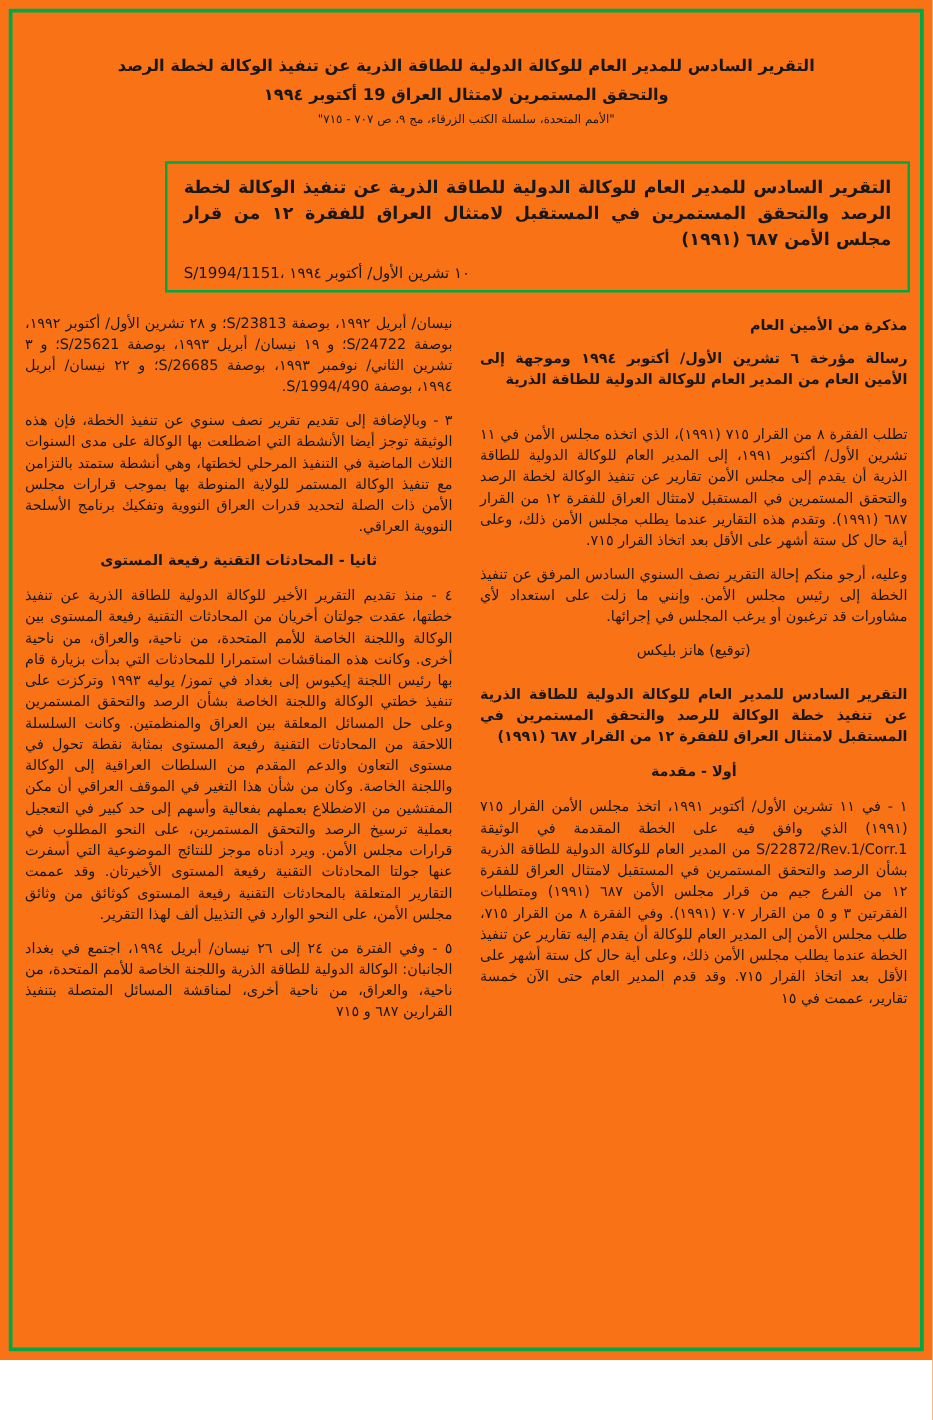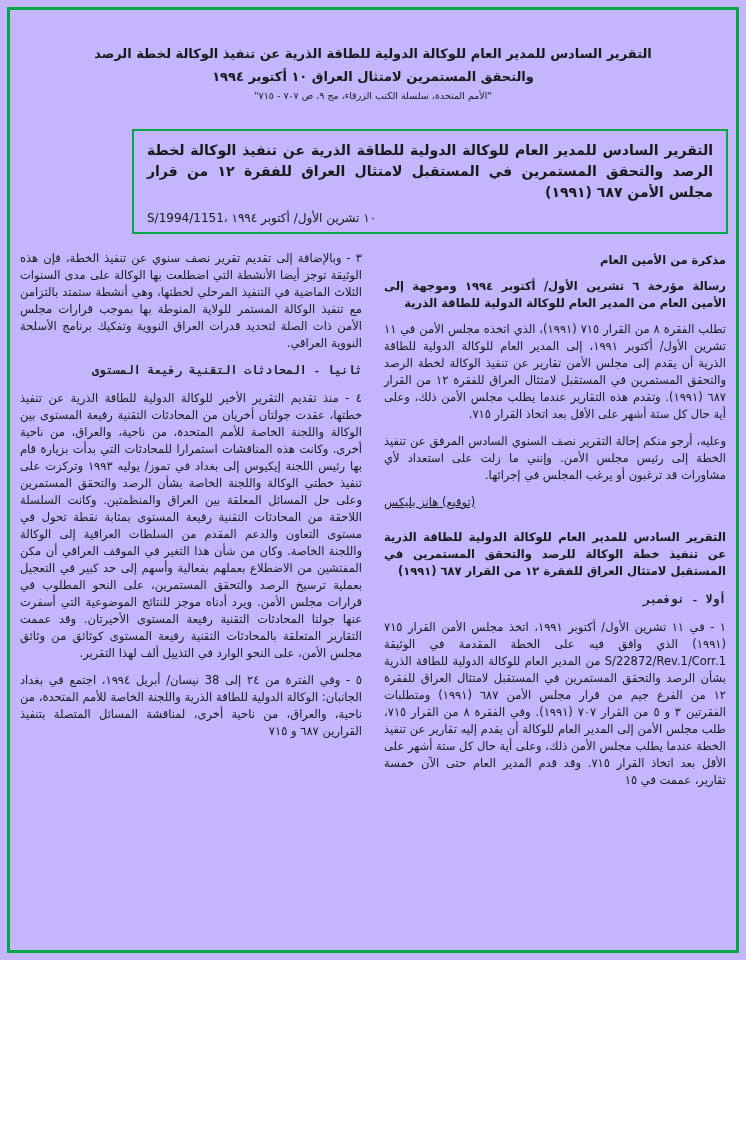--- a/index.html
+++ b/index.html
@@ -2,22 +2,22 @@
 <html lang="ar" dir="rtl" style="--green: #00a843; --ink: #181818;"><head>
 <meta charset="utf-8">
 <style>
   html, body { margin:0; padding:0; }
   body{
     width:746px; height:1136px;
     background:#ffffff;
     font-family:"DejaVu Sans", sans-serif;
   }
   .page{
-    position:relative; width:746px; height:960px;
-    background:#c4b5fd; overflow:hidden;
+    position:relative; width:746px; height:1088px;
+    background:#f97316; overflow:hidden;
     color:var(--ink,#181818);
   }
   .frame{
     position:absolute; top:7px; left:7px; right:7px; bottom:7px;
     border:3px solid var(--green,#00a843);
     padding:32px 8px 0 8px;
   }
   .header{ text-align:center; }
   .header-line{ font-weight:bold; font-size:13px; line-height:23px; }
   .header-source{ font-size:9.5px; margin-top:2px; }
@@ -40,57 +40,58 @@
     display:flex; direction:rtl; gap:22px;
     margin-top:16px; padding:0 2px;
   }
   .col{
     flex:1 1 0; min-width:0;
     direction:rtl; text-align:justify;
     font-size:11.5px; line-height:17px;
   }
   .para{ margin:0 0 10px; }
   .h-bold{ font-weight:bold; text-align:right; margin:2px 0 9px; }
-  .h-just{ font-weight:bold; text-align:justify; margin:2px 0 9px; }
-  .h-center{ font-weight:bold; text-align:right; margin:10px 0 11px;font-family:Liberation Mono, monospace; }
-  .sig{ text-align:left; margin:4px 0 18px;text-decoration:underline; }
+  .h-just{ font-weight:bold; text-align:justify; margin:2px 0 27px; }
+  .h-center{ font-weight:bold; text-align:center; margin:10px 0 11px; }
+  .sig{ text-align:center; margin:4px 0 18px; }
   .report-title{ font-weight:bold; text-align:justify; margin:6px 0 11px; }
 </style>
 </head>
 <body>
 
 <div class="page">
   <div class="frame">
 
     <div class="header">
       <div class="header-line">التقرير السادس للمدير العام للوكالة الدولية للطاقة الذرية عن تنفيذ الوكالة لخطة الرصد</div>
-      <div class="header-line">والتحقق المستمرين لامتثال العراق ١٠ أكتوبر ١٩٩٤</div>
+      <div class="header-line">والتحقق المستمرين لامتثال العراق 19 أكتوبر ١٩٩٤</div>
       <div class="header-source">"الأمم المتحدة، سلسلة الكتب الزرقاء، مج ٩، ص ٧٠٧ - ٧١٥"</div>
     </div>
 
     <div class="title-box">
       <div class="box-title">التقرير السادس للمدير العام للوكالة الدولية للطاقة الذرية عن تنفيذ الوكالة لخطة الرصد والتحقق المستمرين في المستقبل لامتثال العراق للفقرة ١٢ من قرار مجلس الأمن ٦٨٧ (١٩٩١)</div>
       <div class="docline">S/1994/1151، ١٠ تشرين الأول/ أكتوبر ١٩٩٤</div>
     </div>
 
     <div class="columns">
 
       <div class="col">
         <div class="h-bold">مذكرة من الأمين العام</div>
         <div class="h-just">رسالة مؤرخة ٦ تشرين الأول/ أكتوبر ١٩٩٤ وموجهة إلى الأمين العام من المدير العام للوكالة الدولية للطاقة الذرية</div>
         <p class="para">تطلب الفقرة ٨ من القرار ٧١٥ (١٩٩١)، الذي اتخذه مجلس الأمن في ١١ تشرين الأول/ أكتوبر ١٩٩١، إلى المدير العام للوكالة الدولية للطاقة الذرية أن يقدم إلى مجلس الأمن تقارير عن تنفيذ الوكالة لخطة الرصد والتحقق المستمرين في المستقبل لامتثال العراق للفقرة ١٢ من القرار ٦٨٧ (١٩٩١). وتقدم هذه التقارير عندما يطلب مجلس الأمن ذلك، وعلى أية حال كل ستة أشهر على الأقل بعد اتخاذ القرار ٧١٥.</p>
         <p class="para">وعليه، أرجو منكم إحالة التقرير نصف السنوي السادس المرفق عن تنفيذ الخطة إلى رئيس مجلس الأمن. وإنني ما زلت على استعداد لأي مشاورات قد ترغبون أو يرغب المجلس في إجرائها.</p>
         <div class="sig">(توقيع) هانز بليكس</div>
         <div class="report-title">التقرير السادس للمدير العام للوكالة الدولية للطاقة الذرية عن تنفيذ خطة الوكالة للرصد والتحقق المستمرين في المستقبل لامتثال العراق للفقرة ١٢ من القرار ٦٨٧ (١٩٩١)</div>
-        <div class="h-center">أولا - نوفمبر</div>
+        <div class="h-center">أولا - مقدمة</div>
         <p class="para">١ - في ١١ تشرين الأول/ أكتوبر ١٩٩١، اتخذ مجلس الأمن القرار ٧١٥ (١٩٩١) الذي وافق فيه على الخطة المقدمة في الوثيقة S/22872/Rev.1/Corr.1 من المدير العام للوكالة الدولية للطاقة الذرية بشأن الرصد والتحقق المستمرين في المستقبل لامتثال العراق للفقرة ١٢ من الفرع جيم من قرار مجلس الأمن ٦٨٧ (١٩٩١) ومتطلبات الفقرتين ٣ و ٥ من القرار ٧٠٧ (١٩٩١). وفي الفقرة ٨ من القرار ٧١٥، طلب مجلس الأمن إلى المدير العام للوكالة أن يقدم إليه تقارير عن تنفيذ الخطة عندما يطلب مجلس الأمن ذلك، وعلى أية حال كل ستة أشهر على الأقل بعد اتخاذ القرار ٧١٥. وقد قدم المدير العام حتى الآن خمسة تقارير، عممت في ١٥</p>
       </div>
 
       <div class="col">
+        <p class="para">نيسان/ أبريل ١٩٩٢، بوصفة S/23813؛ و ٢٨ تشرين الأول/ أكتوبر ١٩٩٢، بوصفة S/24722؛ و ١٩ نيسان/ أبريل ١٩٩٣، بوصفة S/25621؛ و ٣ تشرين الثاني/ نوفمبر ١٩٩٣، بوصفة S/26685؛ و ٢٢ نيسان/ أبريل ١٩٩٤، بوصفة S/1994/490.</p>
         <p class="para">٣ - وبالإضافة إلى تقديم تقرير نصف سنوي عن تنفيذ الخطة، فإن هذه الوثيقة توجز أيضا الأنشطة التي اضطلعت بها الوكالة على مدى السنوات الثلاث الماضية في التنفيذ المرحلي لخطتها، وهي أنشطة ستمتد بالتزامن مع تنفيذ الوكالة المستمر للولاية المنوطة بها بموجب قرارات مجلس الأمن ذات الصلة لتحديد قدرات العراق النووية وتفكيك برنامج الأسلحة النووية العراقي.</p>
         <div class="h-center">ثانيا - المحادثات التقنية رفيعة المستوى</div>
         <p class="para">٤ - منذ تقديم التقرير الأخير للوكالة الدولية للطاقة الذرية عن تنفيذ خطتها، عقدت جولتان أخريان من المحادثات التقنية رفيعة المستوى بين الوكالة واللجنة الخاصة للأمم المتحدة، من ناحية، والعراق، من ناحية أخرى. وكانت هذه المناقشات استمرارا للمحادثات التي بدأت بزيارة قام بها رئيس اللجنة إيكيوس إلى بغداد في تموز/ يوليه ١٩٩٣ وتركزت على تنفيذ خطتي الوكالة واللجنة الخاصة بشأن الرصد والتحقق المستمرين وعلى حل المسائل المعلقة بين العراق والمنظمتين. وكانت السلسلة اللاحقة من المحادثات التقنية رفيعة المستوى بمثابة نقطة تحول في مستوى التعاون والدعم المقدم من السلطات العراقية إلى الوكالة واللجنة الخاصة. وكان من شأن هذا التغير في الموقف العراقي أن مكن المفتشين من الاضطلاع بعملهم بفعالية وأسهم إلى حد كبير في التعجيل بعملية ترسيخ الرصد والتحقق المستمرين، على النحو المطلوب في قرارات مجلس الأمن. ويرد أدناه موجز للنتائج الموضوعية التي أسفرت عنها جولتا المحادثات التقنية رفيعة المستوى الأخيرتان. وقد عممت التقارير المتعلقة بالمحادثات التقنية رفيعة المستوى كوثائق من وثائق مجلس الأمن، على النحو الوارد في التذييل ألف لهذا التقرير.</p>
-        <p class="para">٥ - وفي الفترة من ٢٤ إلى 38 نيسان/ أبريل ١٩٩٤، اجتمع في بغداد الجانبان: الوكالة الدولية للطاقة الذرية واللجنة الخاصة للأمم المتحدة، من ناحية، والعراق، من ناحية أخرى، لمناقشة المسائل المتصلة بتنفيذ القرارين ٦٨٧ و ٧١٥</p>
+        <p class="para">٥ - وفي الفترة من ٢٤ إلى ٢٦ نيسان/ أبريل ١٩٩٤، اجتمع في بغداد الجانبان: الوكالة الدولية للطاقة الذرية واللجنة الخاصة للأمم المتحدة، من ناحية، والعراق، من ناحية أخرى، لمناقشة المسائل المتصلة بتنفيذ القرارين ٦٨٧ و ٧١٥</p>
       </div>
 
     </div>
   </div>
 </div>
 
 </body></html>

